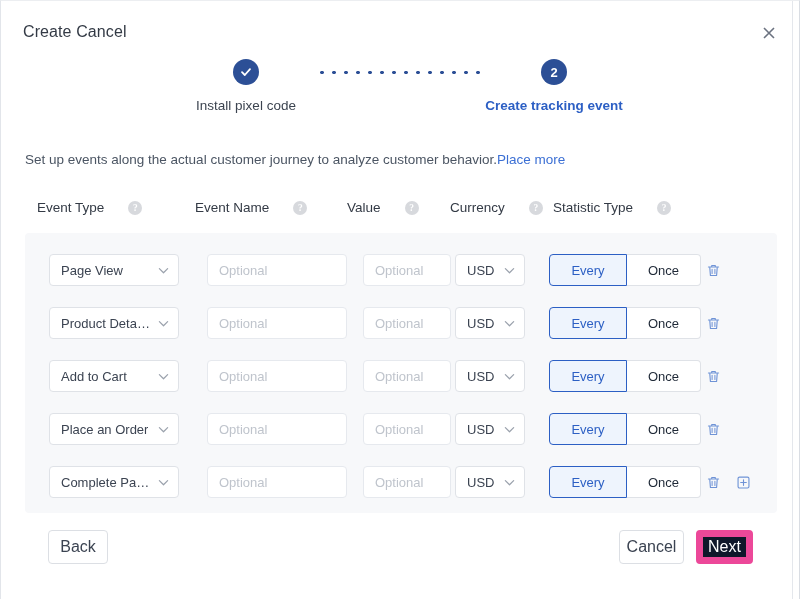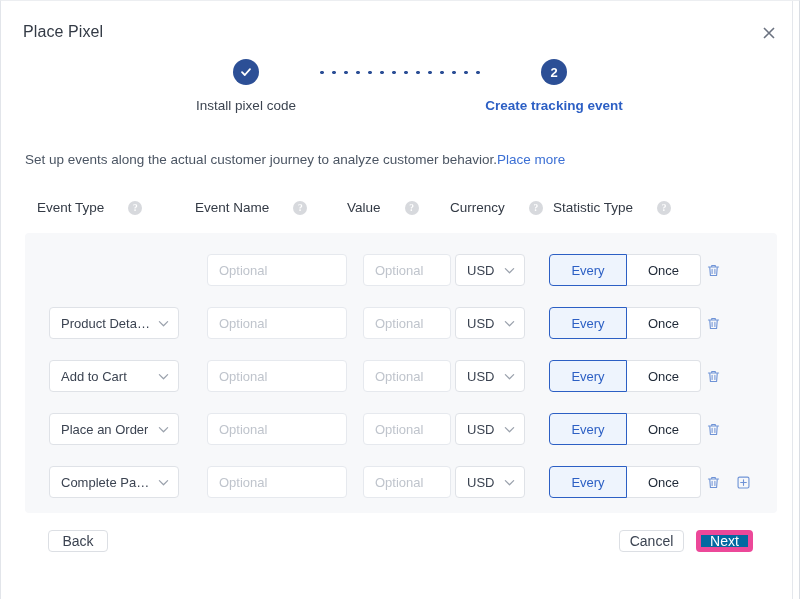--- a/index.html
+++ b/index.html
@@ -135,48 +135,48 @@
   }
 
   .icon-btn{
     width:18px;height:32px;display:flex;align-items:center;justify-content:center;
     cursor:pointer;
   }
   .icon-btn svg{display:block;}
 
   
   .btn{
-    height:22px;border-radius:4px;box-sizing:border-box;
+    height:34px;border-radius:4px;box-sizing:border-box;
     display:flex;align-items:center;justify-content:center;
-    font-size:14px;cursor:pointer;
+    font-size:16px;cursor:pointer;
   }
   .btn-back{
     position:absolute;left:47px;top:529px;width:60px;
     border:1px solid #dcdfe4;background:#ffffff;color:#3b4351;
   }
   .btn-cancel{
     position:absolute;left:618px;top:529px;width:65px;
     border:1px solid #dcdfe4;background:#ffffff;color:#3b4351;
   }
   .btn-next{
     position:absolute;left:695px;top:529px;width:57px;
-    border:5px solid #ec4899;background:#0369a1;color:#ffffff;
+    border:7px solid #ec4899;background:#0f172a;color:#ffffff;
   }
 
   .right-edge{
     position:absolute;top:0;right:6px;width:1px;height:599px;
     background:#e4e7ec;
   }
 </style>
 </head>
 <body>
 
 <div class="modal">
 
-  <div class="modal-title">Place Pixel</div>
+  <div class="modal-title">Create Cancel</div>
 
   <div class="close-btn">
     <svg width="14" height="14" viewBox="0 0 14 14" aria-hidden="true">
       <path d="M2 2 L12 12 M12 2 L2 12" stroke="#6b7280" stroke-width="1.6" fill="none"></path>
     </svg>
   </div>
 
   <div class="stepper">
     <div class="step">
       <div class="step-circle">
@@ -213,20 +213,26 @@
       <span class="help-icon">?</span>
     </div>
     <div class="col-head" style="left:528px;">
       <span>Statistic Type</span>
       <span class="help-icon">?</span>
     </div>
   </div>
 
   <div class="table-panel" id="rows-host">
       <div class="row" style="top: 21px;">
+        <div class="cell select-box" style="left:24px;width:130px;">
+          <span class="txt">Page View</span>
+          <svg class="chev" width="11" height="11" viewBox="0 0 12 12" aria-hidden="true">
+            <path d="M1.5 4 L6 8.5 L10.5 4" stroke="#9aa1ac" stroke-width="1.3" fill="none" stroke-linecap="round" stroke-linejoin="round"></path>
+          </svg>
+        </div>
         <div class="cell text-input" style="left:182px;width:140px;">
           <span>Optional</span>
         </div>
         <div class="cell text-input" style="left:338px;width:88px;">
           <span>Optional</span>
         </div>
         <div class="cell select-box" style="left:430px;width:70px;">
           <span class="txt">USD</span>
           <svg class="chev" width="11" height="11" viewBox="0 0 12 12" aria-hidden="true">
             <path d="M1.5 4 L6 8.5 L10.5 4" stroke="#9aa1ac" stroke-width="1.3" fill="none" stroke-linecap="round" stroke-linejoin="round"></path>

